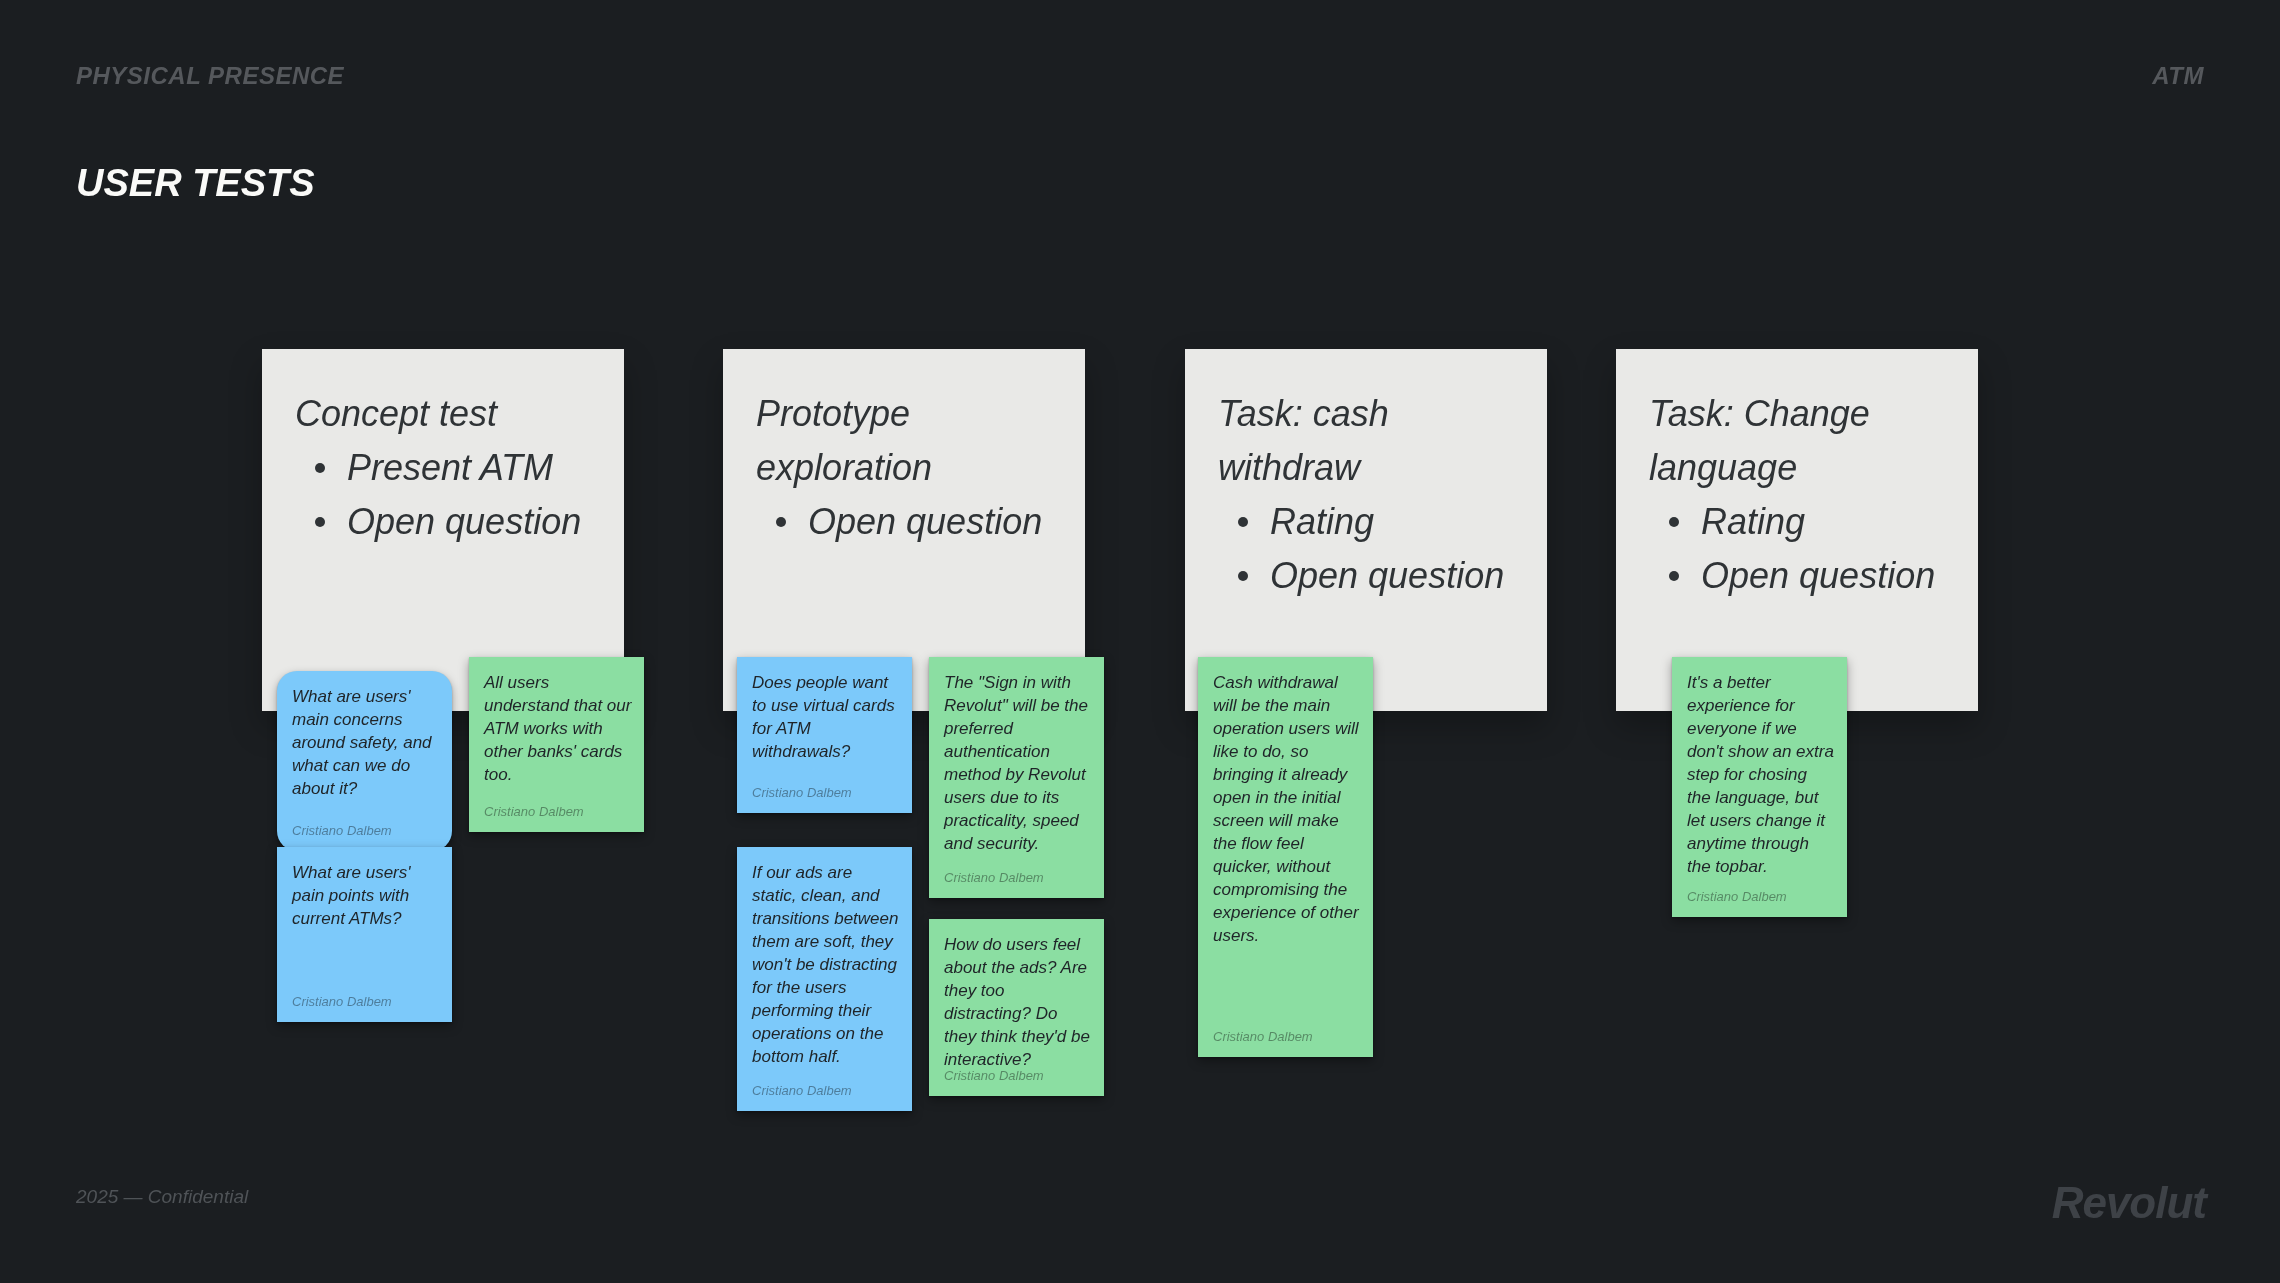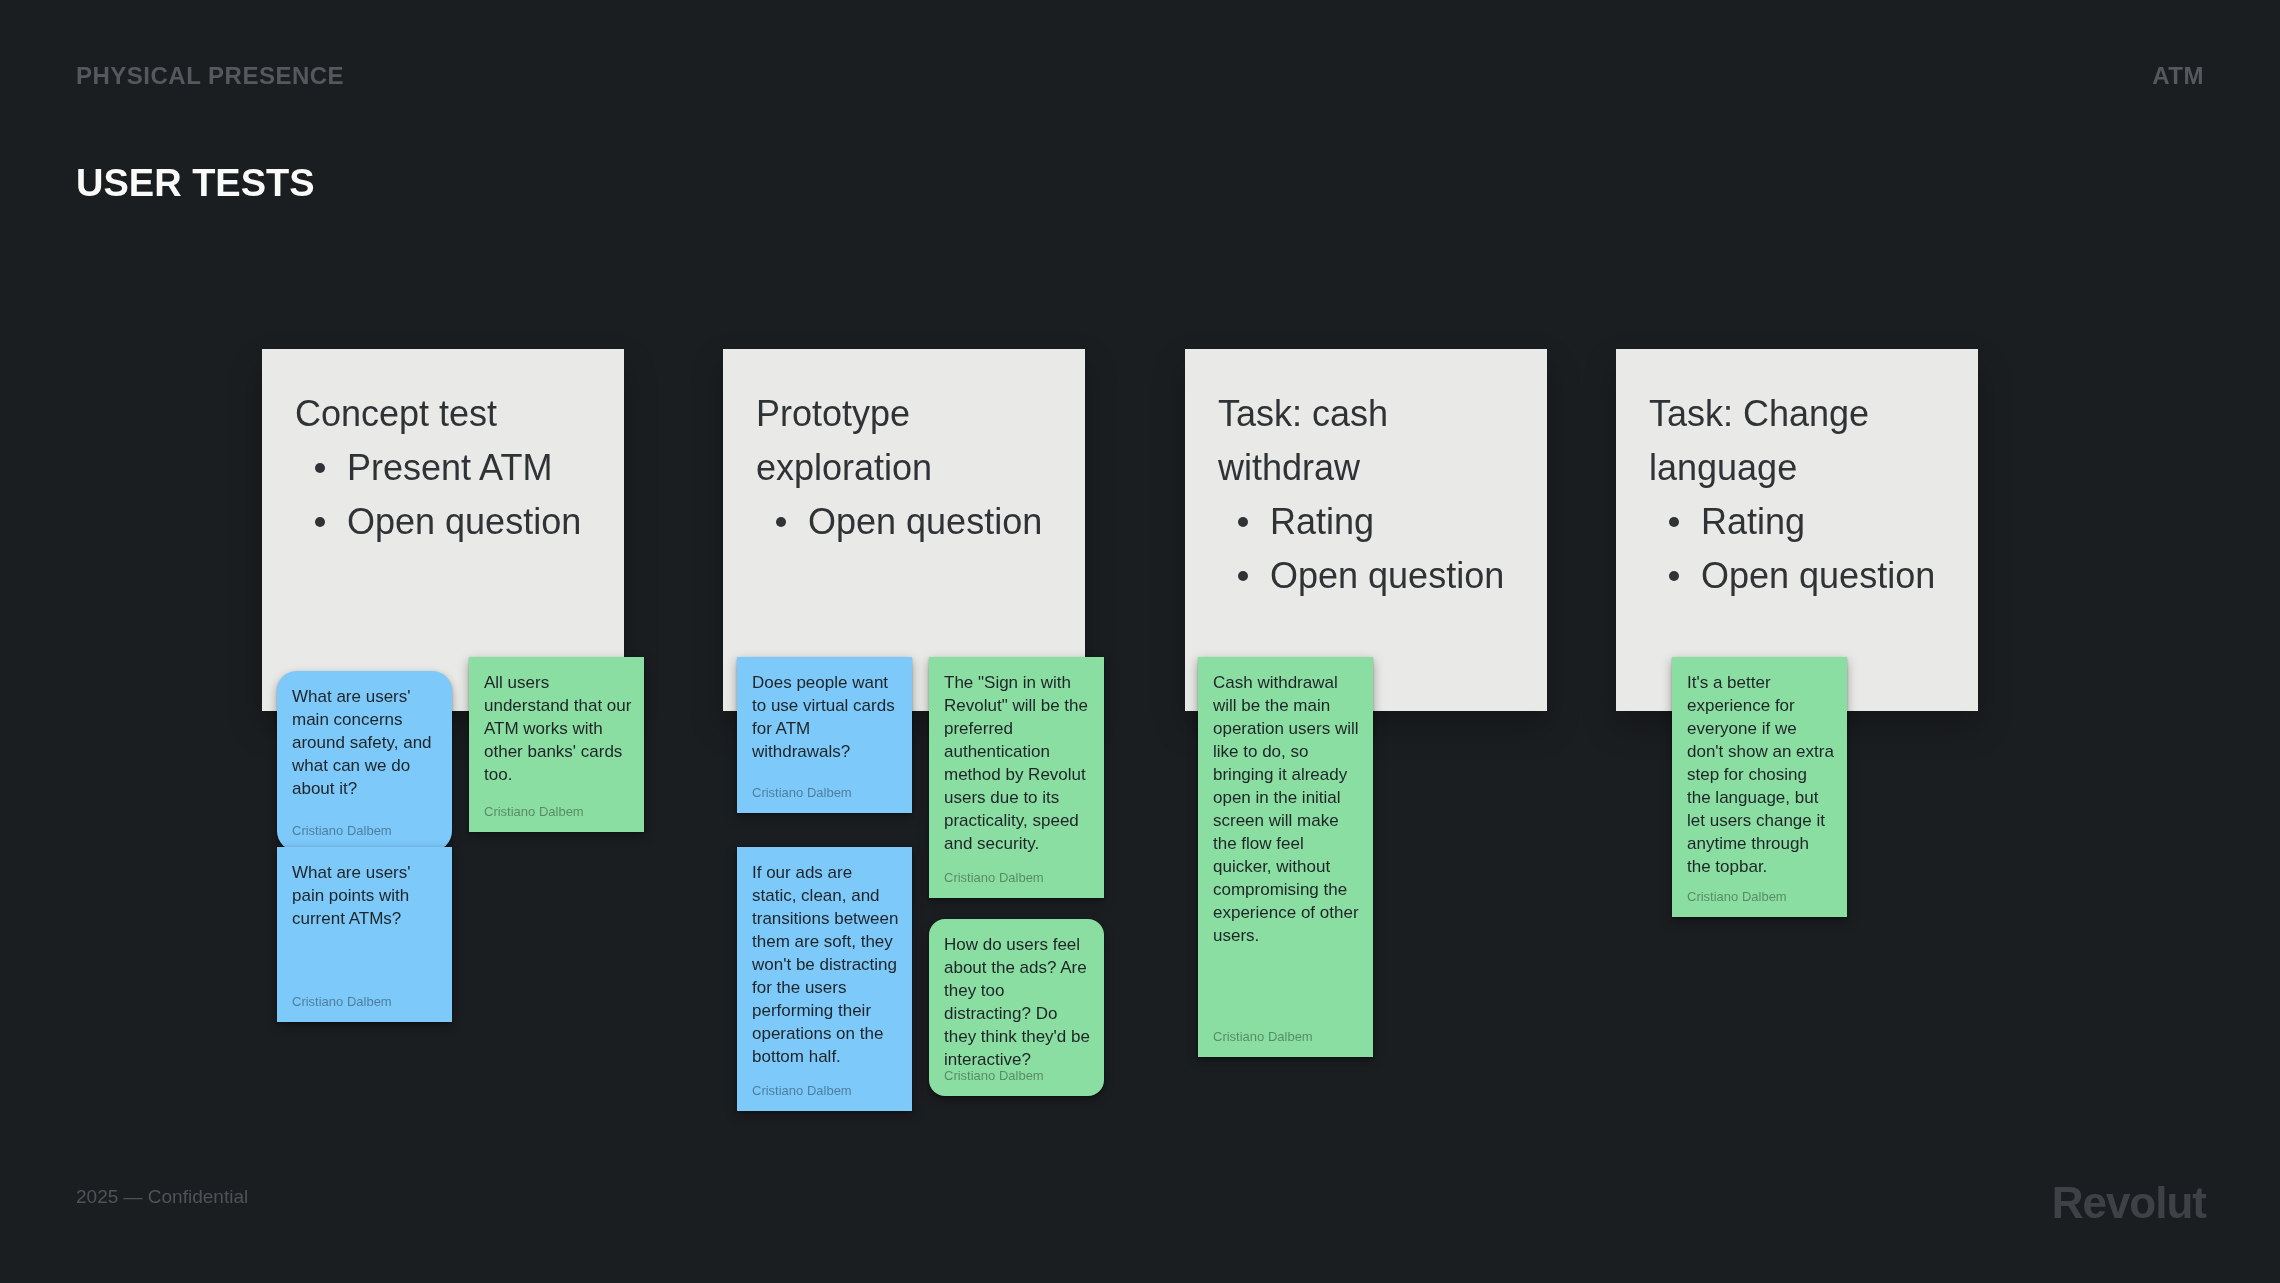--- a/index.html
+++ b/index.html
@@ -2,20 +2,21 @@
 <html><head>
 <meta charset="utf-8">
 <style>
   html,body{margin:0;padding:0;background:#101214;}
   .slide{
     position:relative;
     width:2280px;height:1283px;
     background:#1B1E21;
     font-family:"Liberation Sans", sans-serif;
     overflow:hidden;
+    font-style:italic;
   }
   
   .eyebrow{
     position:absolute;left:76px;top:62px;
     font-size:24px;font-weight:bold;letter-spacing:0.5px;
     color:#55585C;
   }
   .corner-tag{
     position:absolute;right:76px;top:62px;
     font-size:24px;font-weight:bold;letter-spacing:0.5px;
@@ -54,21 +55,21 @@
   .note-author{
     position:absolute;left:15px;bottom:13px;
     font-size:13px;color:rgba(0,0,0,0.38);white-space:nowrap;
   }
   .pos-c1-n1{left:277px;top:671px;height:180px;border-radius:20px;}
   .pos-c1-n2{left:469px;top:657px;height:175px;}
   .pos-c1-n3{left:277px;top:847px;height:175px;}
   .pos-c2-n1{left:737px;top:657px;height:156px;}
   .pos-c2-n2{left:929px;top:657px;height:241px;}
   .pos-c2-n3{left:737px;top:847px;height:264px;}
-  .pos-c2-n4{left:929px;top:919px;height:177px;border-radius:16px;}
+  .pos-c2-n4{left:929px;top:919px;height:177px;}
   .pos-c3-n1{left:1198px;top:657px;height:400px;}
   .pos-c4-n1{left:1672px;top:657px;height:260px;}
   
   .footer-left{
     position:absolute;left:76px;top:1186px;
     font-size:19px;color:#4F5357;
   }
   .logo{
     position:absolute;right:74px;top:1178px;
     font-size:44px;font-weight:bold;letter-spacing:-1px;

